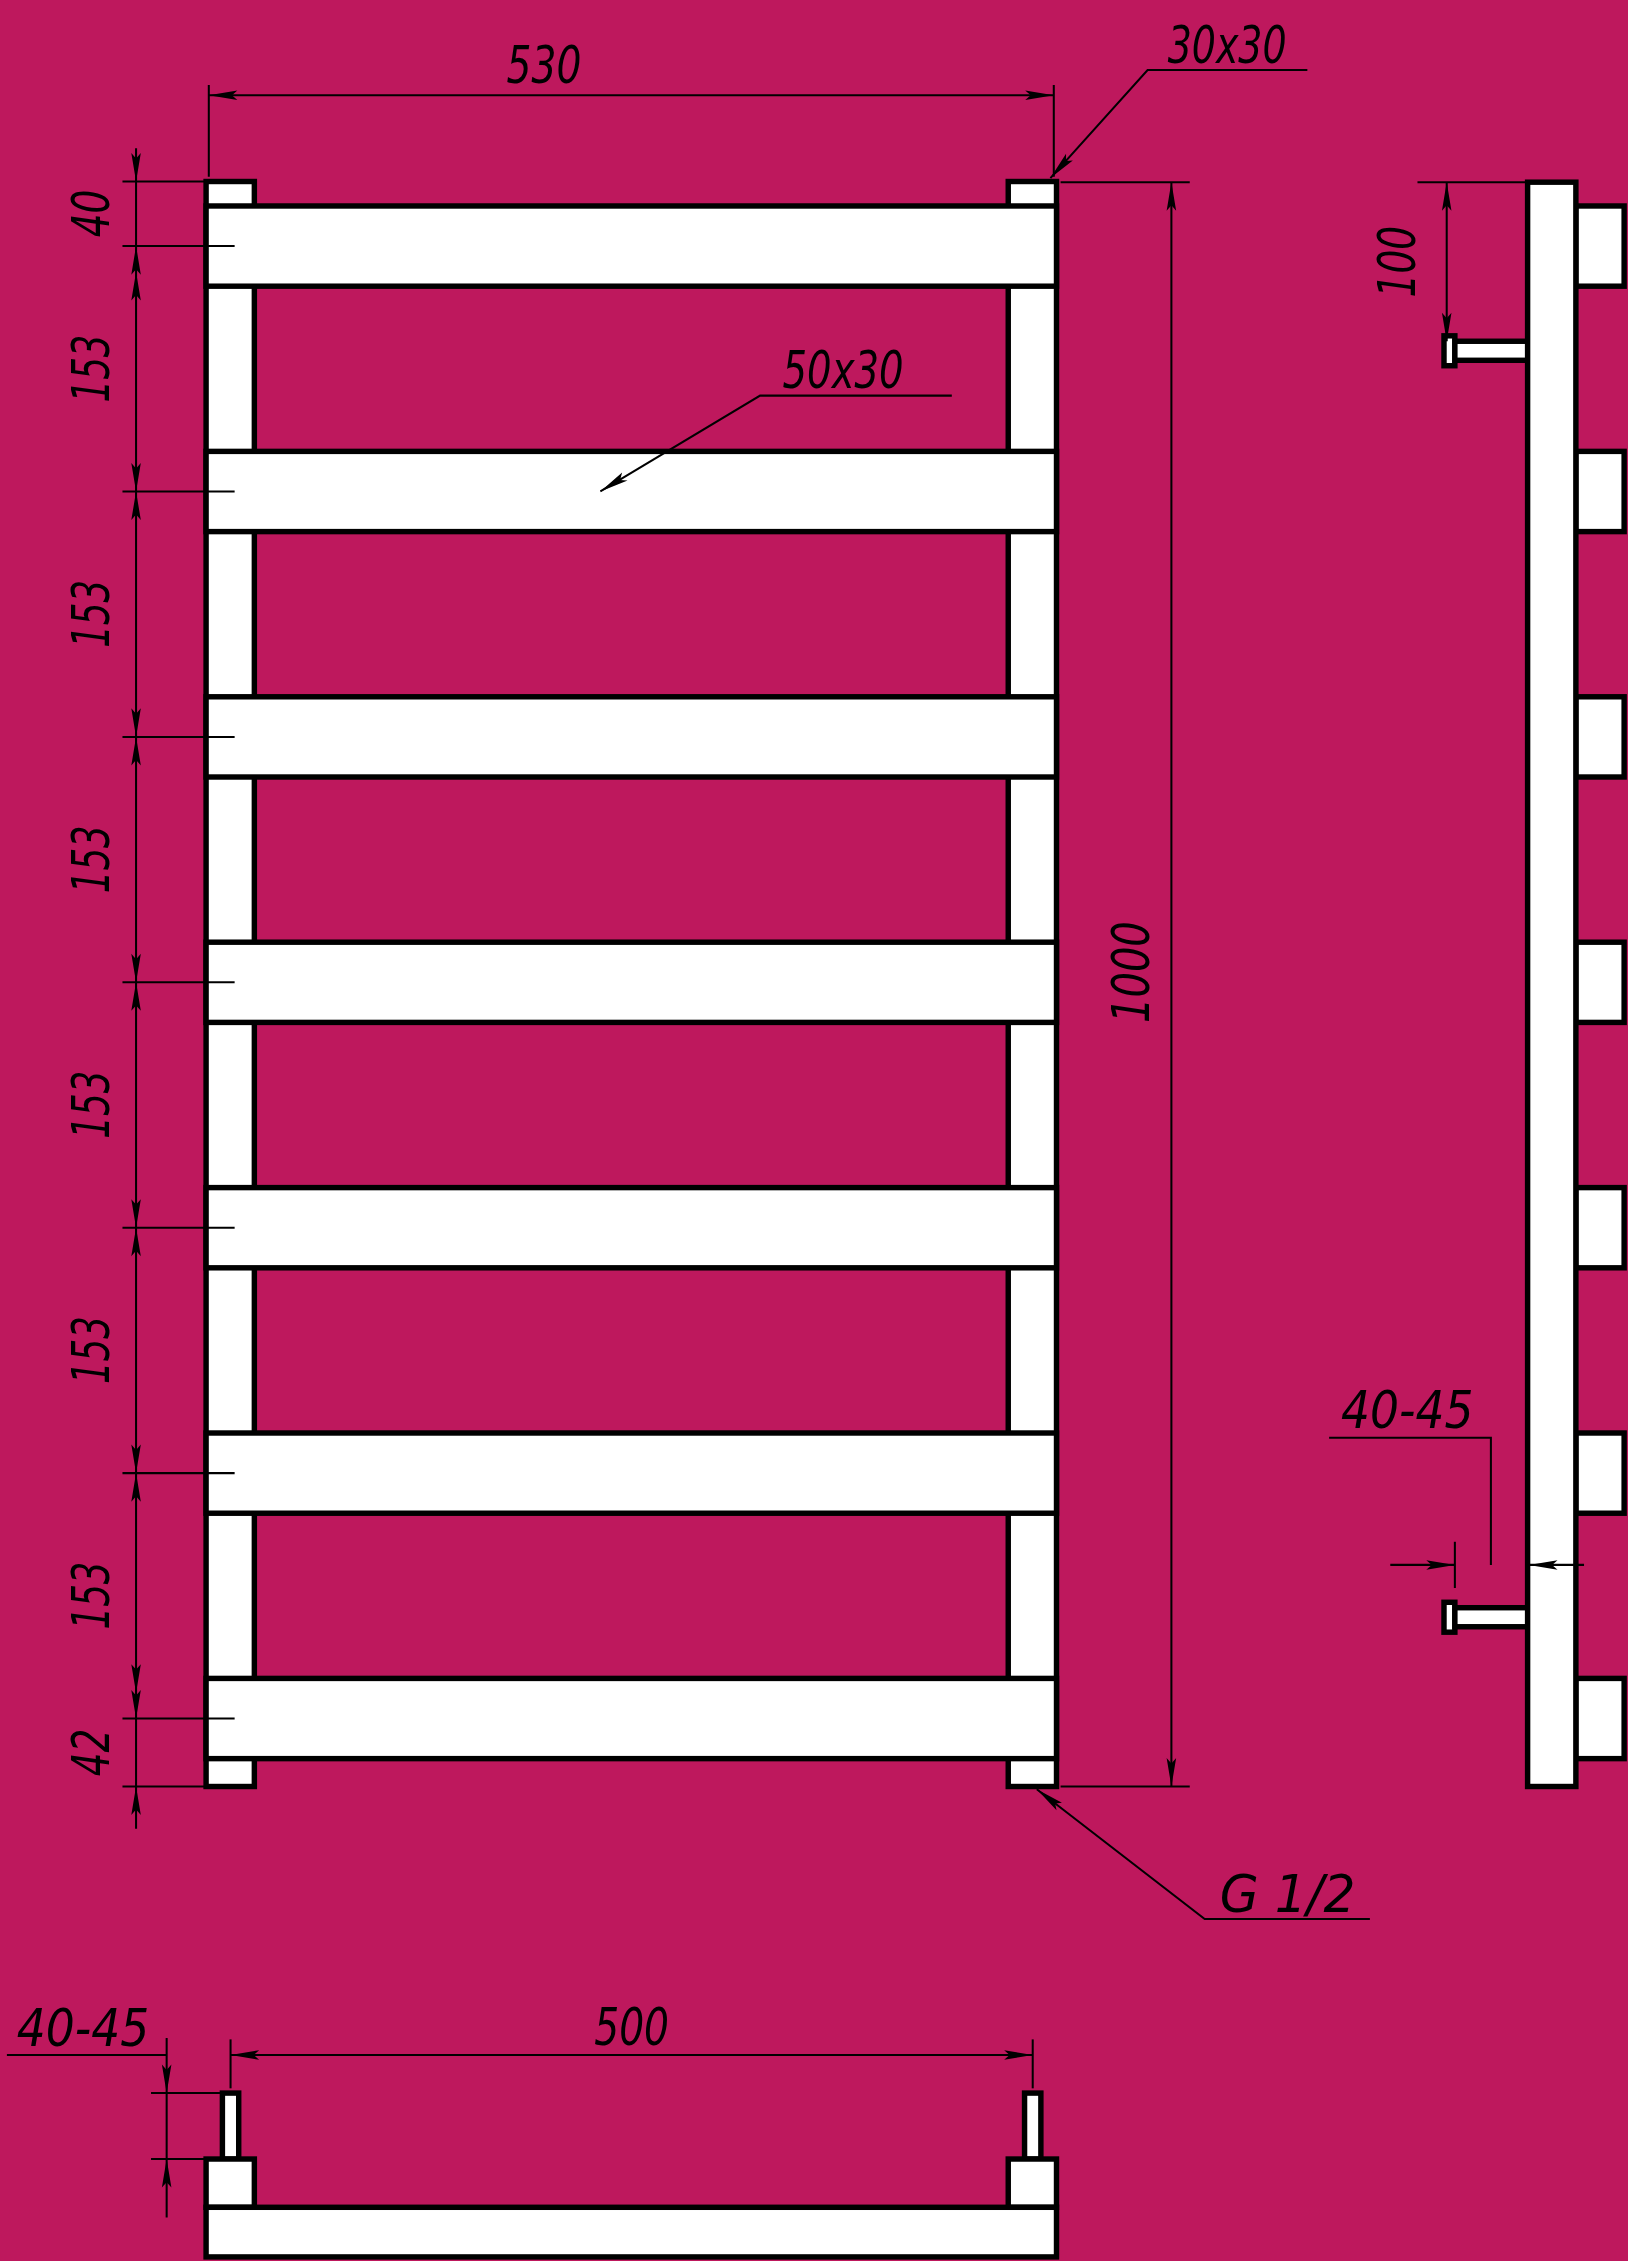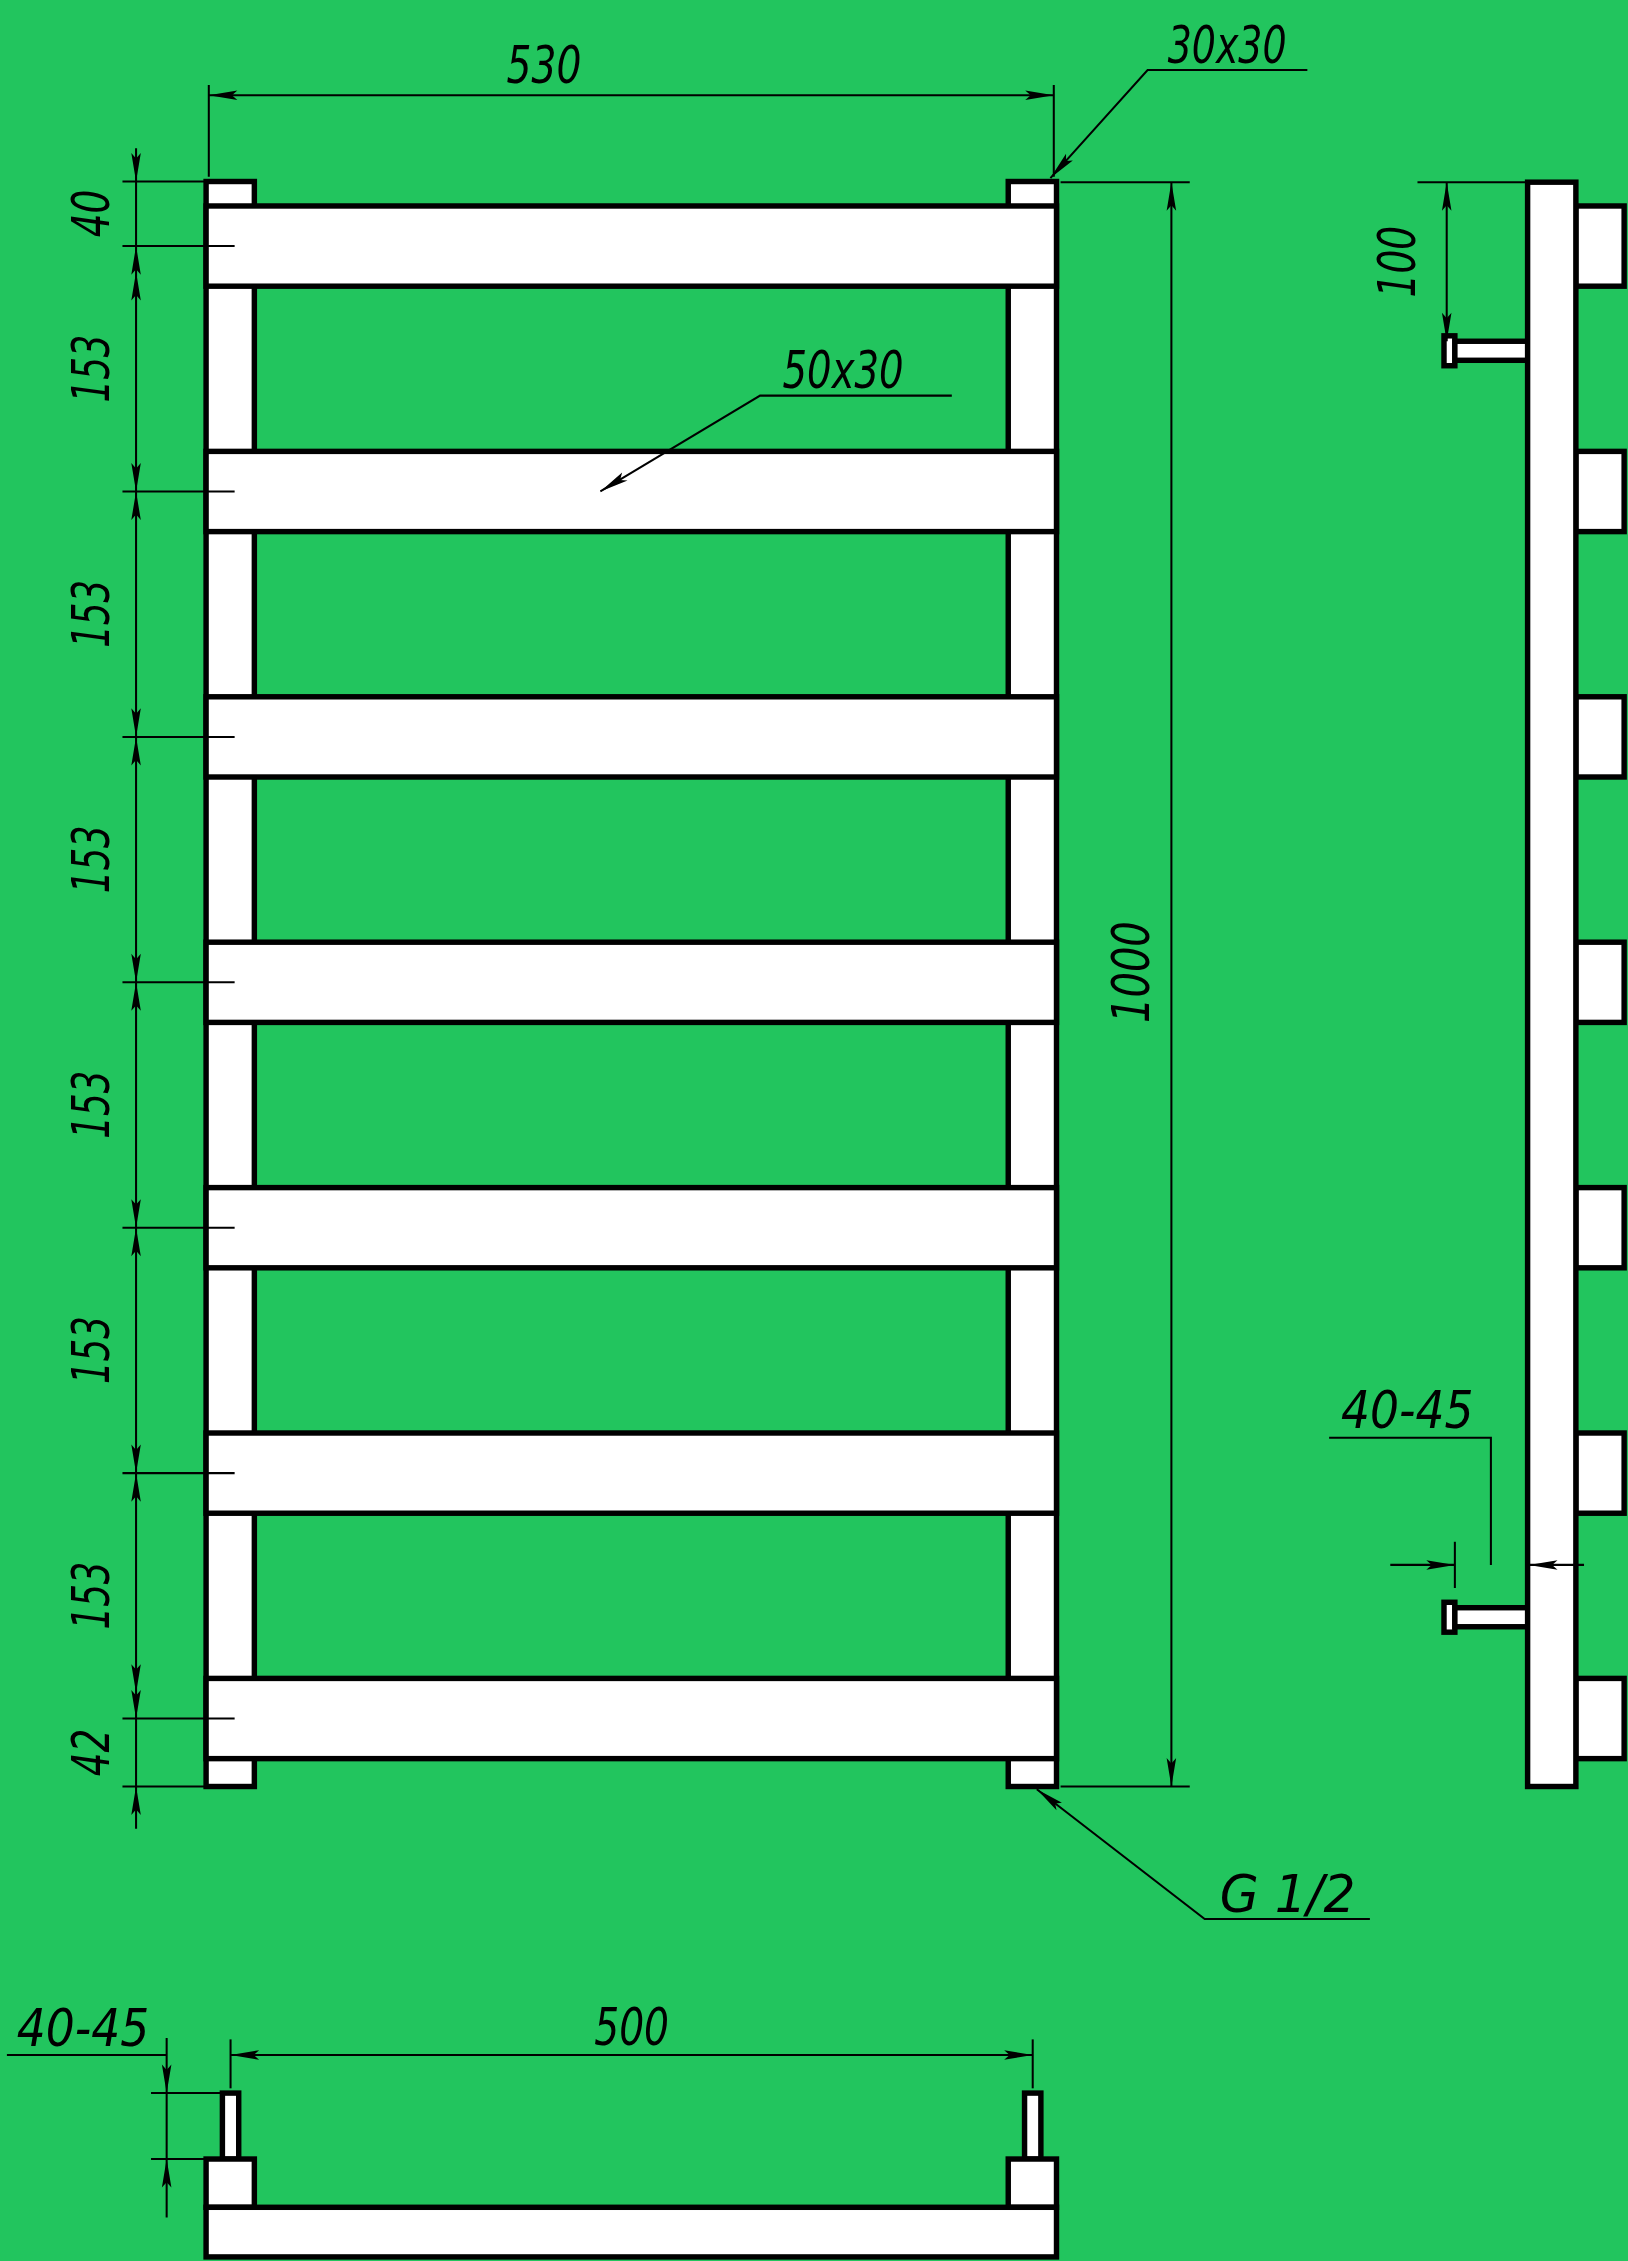--- a/index.html
+++ b/index.html
@@ -1,16 +1,16 @@
 <!DOCTYPE html>
 <html style="font-size:11px"><head>
 <meta charset="utf-8">
 <style>
   html,body{margin:0;padding:0;background:#fff;}
-  .sheet{position:relative;width:1629px;height:2261px;background:#22c55e;overflow:hidden;}
+  .sheet{position:relative;width:1629px;height:2261px;background:#be185d;overflow:hidden;}
   svg{display:block;}
   .thick{fill:#ffffff;stroke:#000000;stroke-width:8;}
   .solid{fill:#ffffff;stroke:#000000;stroke-width:8;}
   .thin{fill:none;stroke:#000000;stroke-width:3;stroke-linecap:butt;}
   .arr{fill:#000000;stroke:none;}
   .t{font-family:"DejaVu Sans","Liberation Sans",sans-serif;font-style:italic;font-size:76px;fill:#000;}
 </style>
 </head>
 <body>
 

